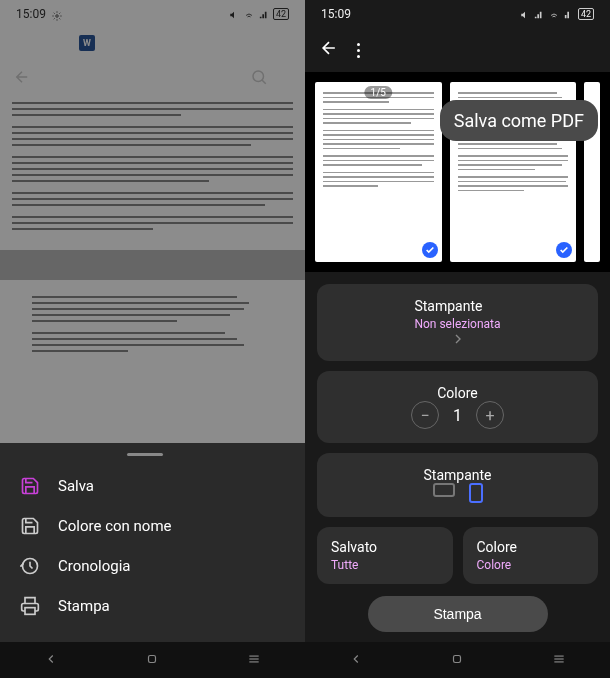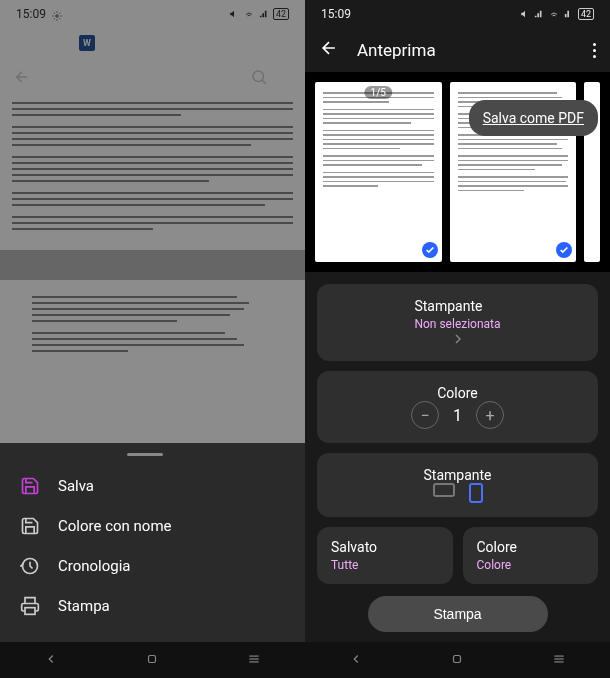--- a/index.html
+++ b/index.html
@@ -11,21 +11,21 @@
   background: #000;
   overflow: hidden;
 }
 .panel { width: 305px; height: 678px; position: relative; overflow: hidden; }
 .panel-left { background: #fff; }
 .panel-right { background: #1a1a1a; }
 
 
 .statusbar { height: 28px; display: flex; align-items: center; justify-content: space-between; padding: 0 16px; font-size: 12px; color: #333; }
 .statusbar-left { display: flex; align-items: flex-end; gap: 6px; }
-.statusbar-right { display: flex; align-items: center; gap: 4px; }
+.statusbar-right { display: flex; align-items: flex-end; gap: 4px; }
 .panel-left .dimmer { position: absolute; inset: 0; background: rgba(0,0,0,0.45); z-index: 5; }
 .doc-header { height: 30px; display: flex; align-items: center; justify-content: center; gap: 6px; font-size: 13px; color: #fff; position: relative; z-index: 1; }
 .w-icon { width: 16px; height: 16px; background: #2b579a; color: #fff; display: flex; align-items: center; justify-content: center; border-radius: 2px; font-size: 9px; font-weight: bold; }
 .toolbar { height: 38px; display: flex; align-items: center; padding: 0 6px; position: relative; z-index: 1; }
 .toolbar .back { width: 32px; display: flex; justify-content: center; }
 .toolbar .spacer { flex: 1; }
 .toolbar .search { width: 32px; display: flex; justify-content: center; }
 .toolbar .more-v { width: 24px; height: 38px; background: rgba(255,255,255,0.08); display: flex; align-items: center; justify-content: center; position: relative; z-index: 1; }
 .doc-body { padding: 6px 12px; background: #fff; position: relative; z-index: 1; height: 560px; overflow: hidden; }
 .fake-page { background: #fff; margin-bottom: 20px; }
@@ -47,22 +47,22 @@
 
 
 .panel-right .statusbar { color: #eee; }
 .r-header { height: 44px; display: flex; align-items: center; gap: 18px; padding: 0 14px; color: #fff; }
 .r-header .title { font-size: 17px; flex: 1; }
 .more-v-dots { display: flex; flex-direction: column; gap: 3px; }
 .more-v-dots span { width: 3px; height: 3px; border-radius: 50%; background: #fff; }
 
 .save-pdf-btn {
   position: absolute; right: 12px; top: 100px; z-index: 15;
-  background: #4a4a4a; color: #fff; font-size: 14px;
-  padding: 10px 14px; border-radius: 16px; text-decoration: underline;
+  background: #4a4a4a; color: #fff; font-size: 18px;
+  padding: 10px 14px; border-radius: 16px;
 }
 .thumbs { display: flex; gap: 8px; padding: 10px; height: 200px; background: #000; }
 .thumb { flex: 1; background: #fff; position: relative; border-radius: 2px; padding: 10px 8px; overflow: hidden; }
 .thumb-partial { flex: 0 0 10px; }
 .thumb .page-count { position: absolute; top: 4px; left: 50%; transform: translateX(-50%); background: rgba(0,0,0,0.4); color: #fff; font-size: 10px; padding: 1px 6px; border-radius: 8px; }
 .thumb .check { position: absolute; right: 4px; bottom: 4px; width: 16px; height: 16px; background: #2962ff; border-radius: 50%; display: flex; align-items: center; justify-content: center; }
 .thumb .check svg { display: block; }
 
 .settings { padding: 12px; display: flex; flex-direction: column; gap: 10px; }
 .card { background: #2f2f2f; border-radius: 12px; padding: 14px 16px; color: #fff; font-size: 14px; }
@@ -263,21 +263,20 @@
       <span style="border:1px solid #ccc;border-radius:2px;padding:0 2px;font-size:9px">42</span>
     </div>
   </div>
 
   <div class="r-header">
     <div>
       <svg width="20" height="20" viewBox="0 0 24 24" fill="none" stroke="#fff" stroke-width="2">
           <path d="M19 12H5M12 19l-7-7 7-7"></path>
         </svg>
     </div>
-    <div class="title">Anteprima</div>
     <div>
       <div class="more-v-dots">
           <span></span>
           <span></span>
           <span></span>
         </div>
     </div>
   </div>
 
   <div class="save-pdf-btn">

